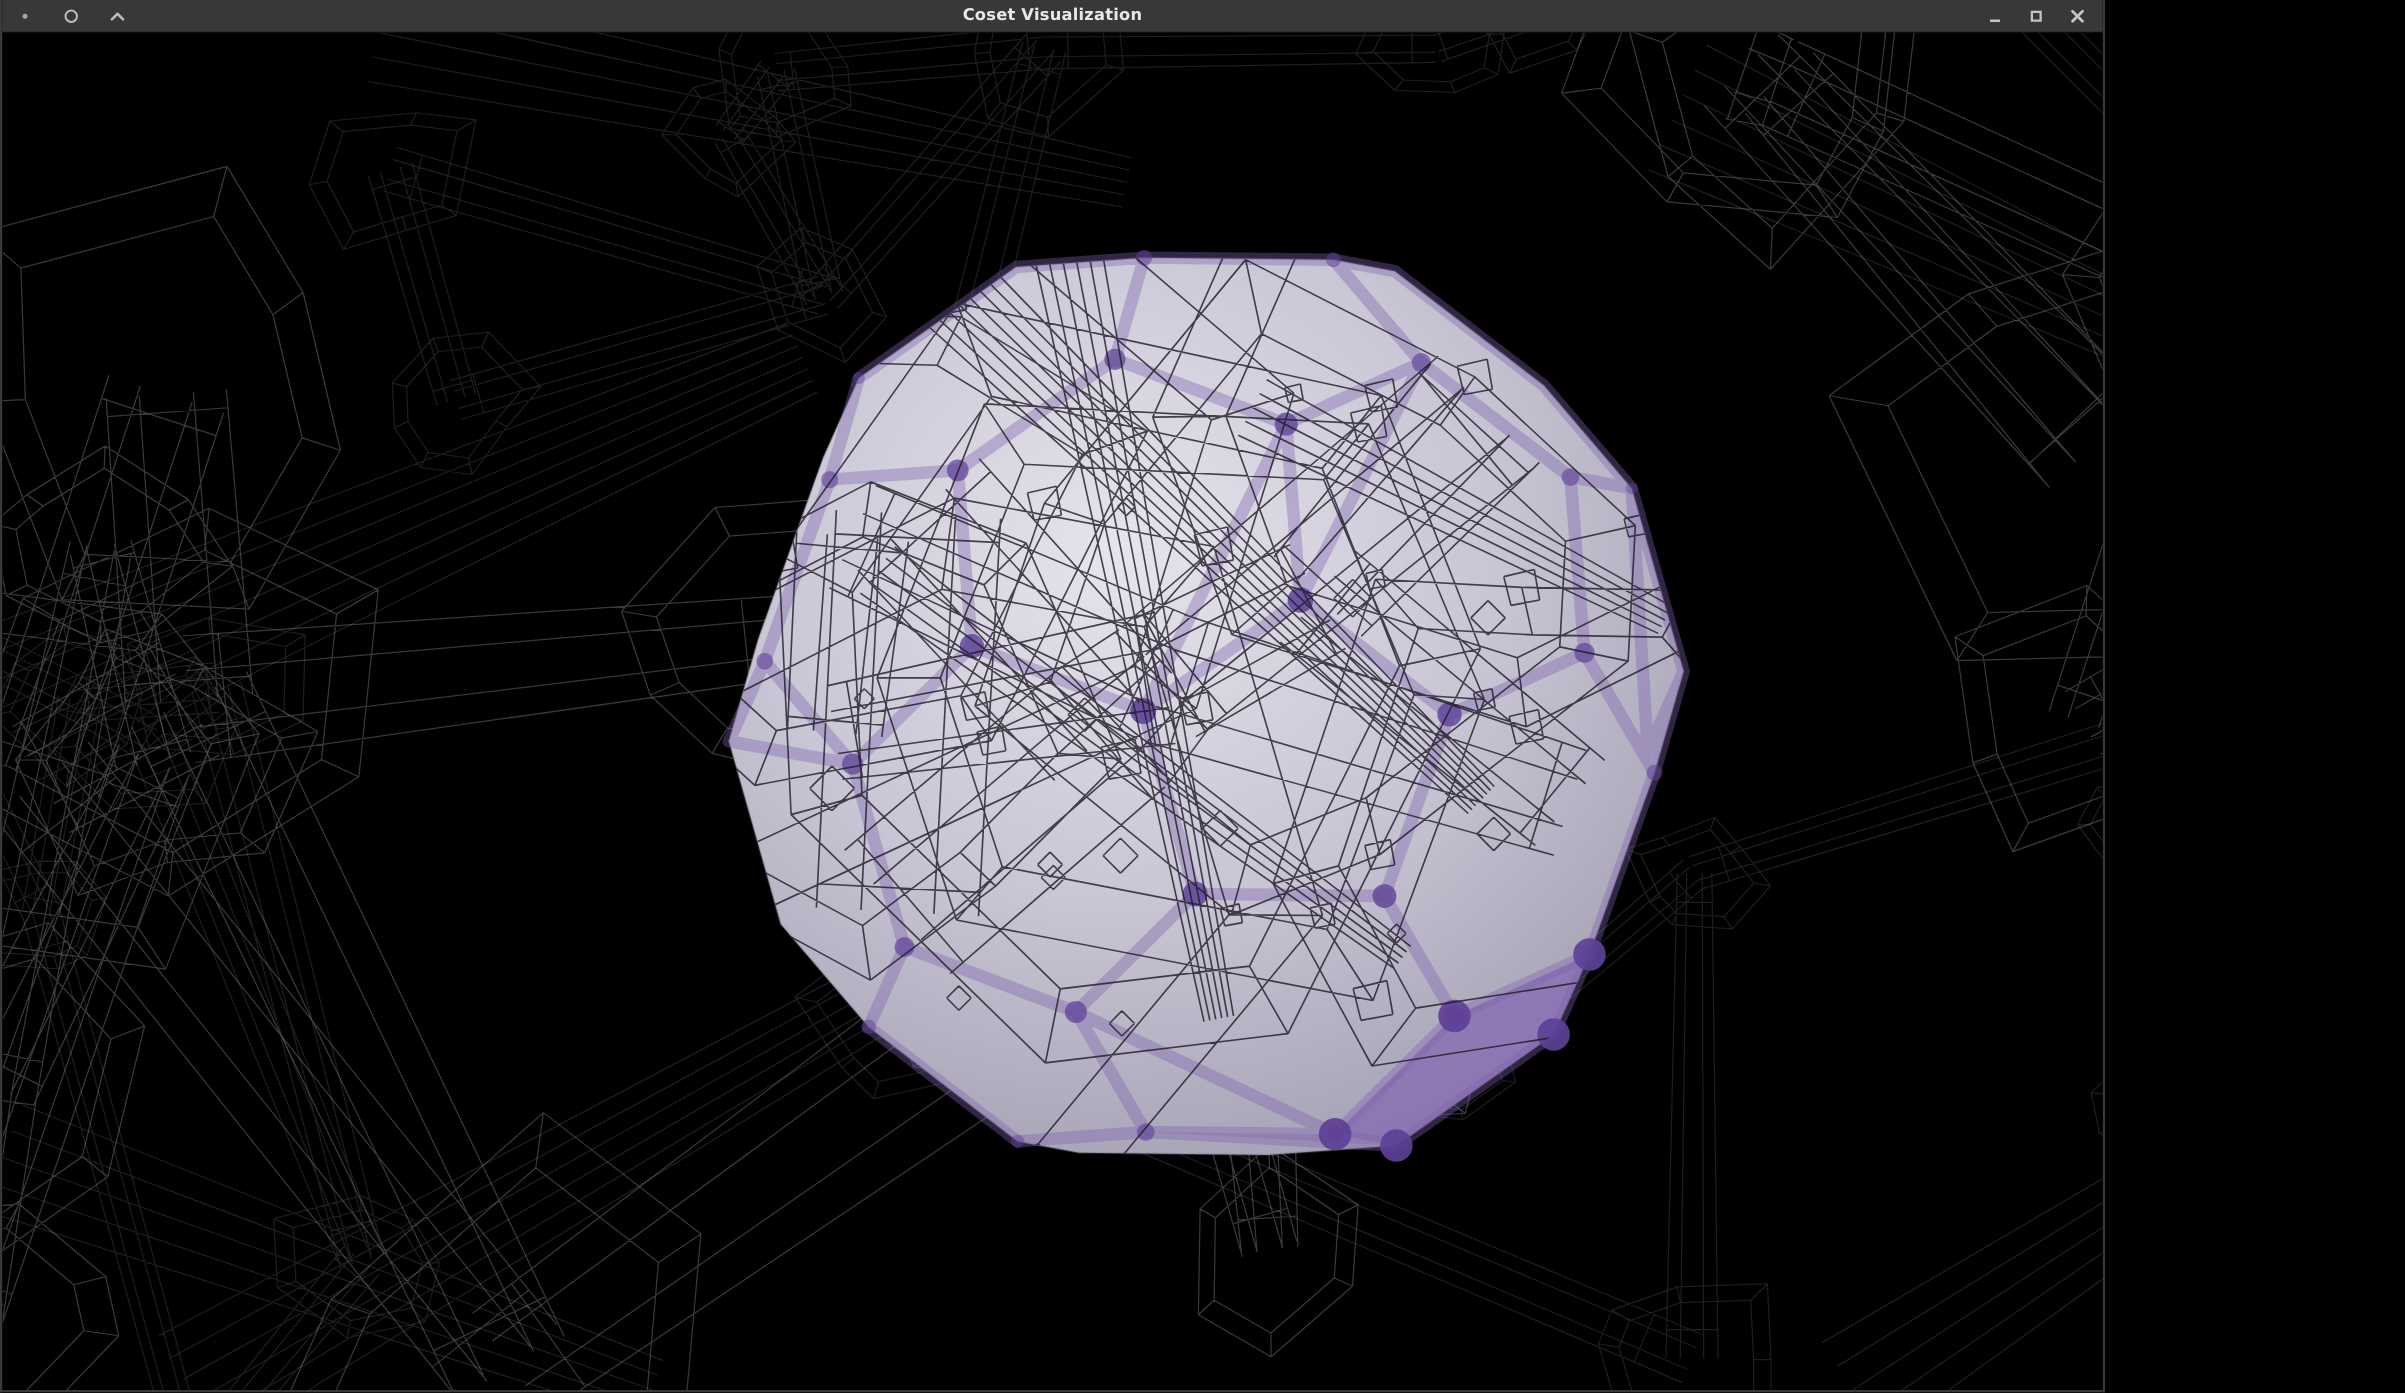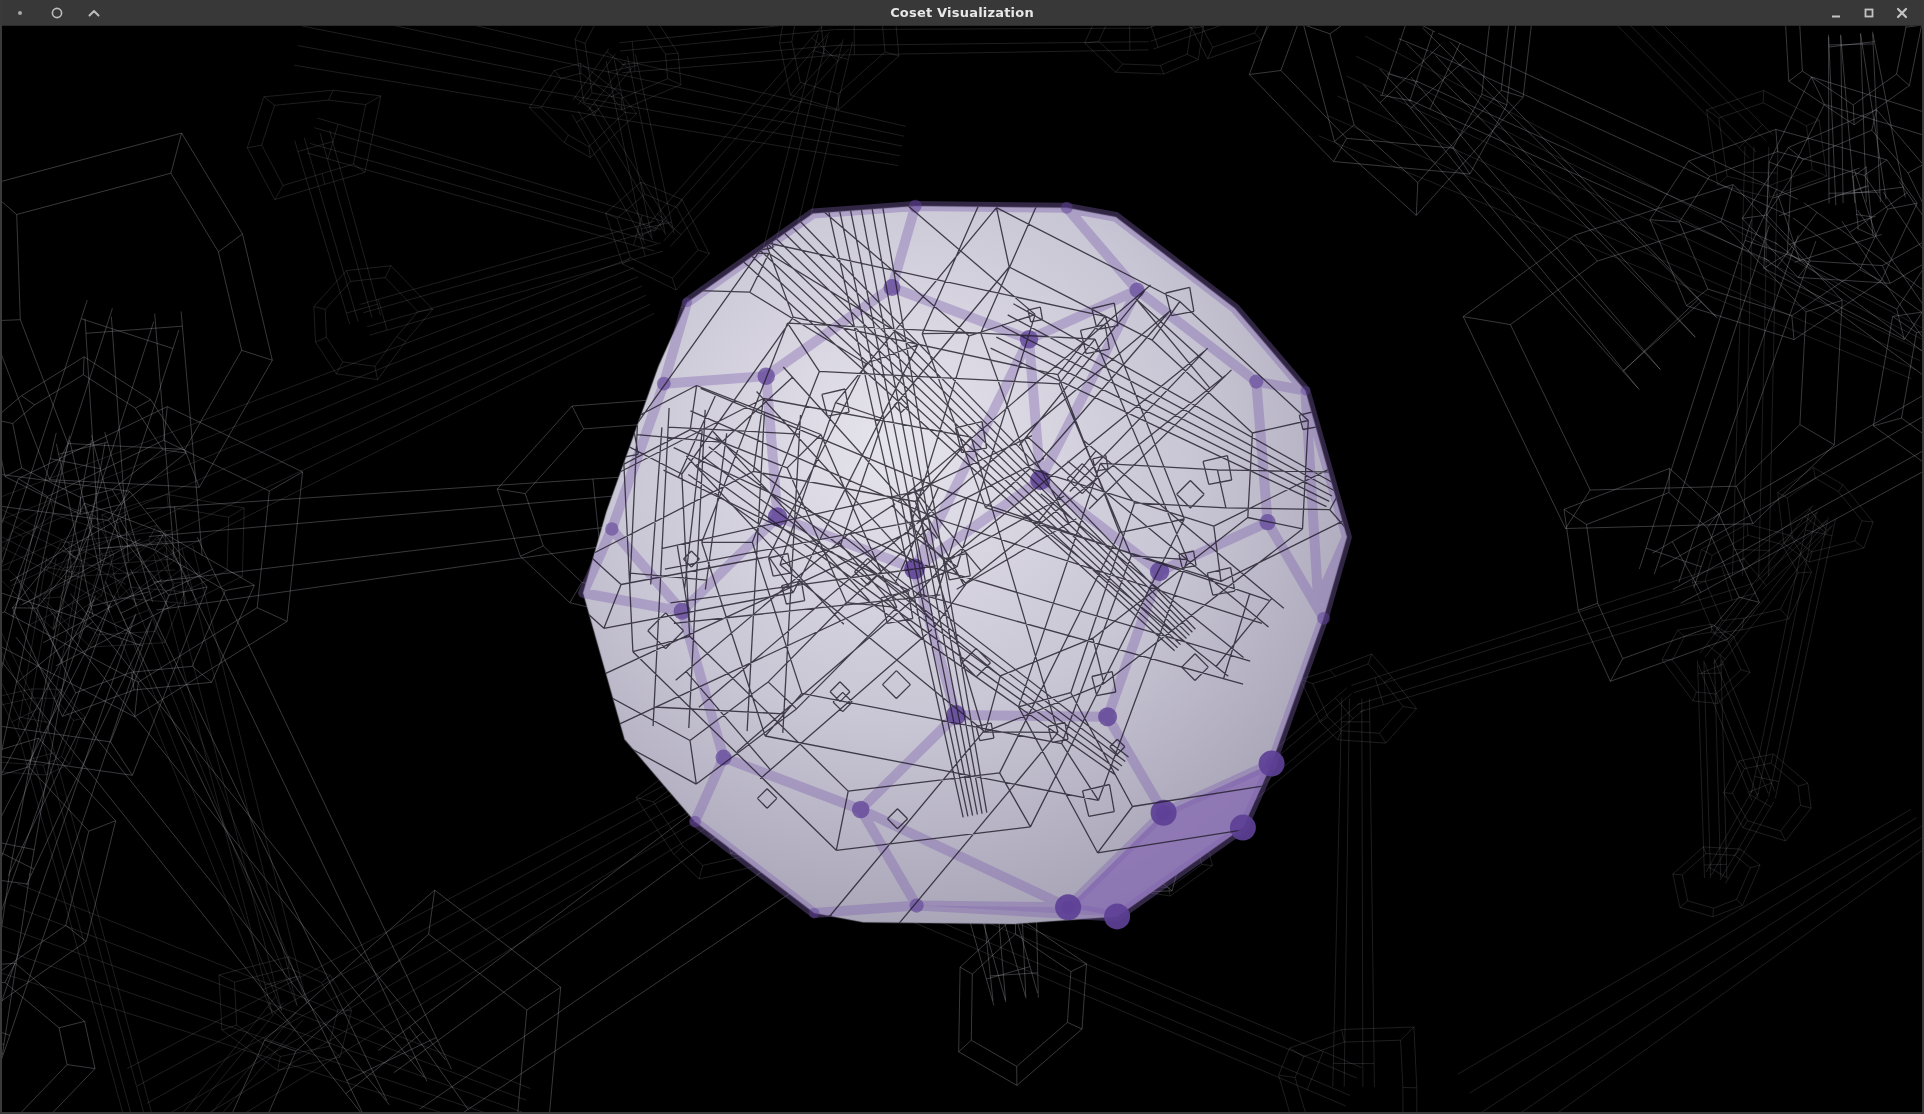--- a/index.html
+++ b/index.html
@@ -1,17 +1,17 @@
 <!DOCTYPE html>
 <html><head>
 <meta charset="utf-8">
 <style>
   html,body{margin:0;padding:0;background:#000;}
   body{width:1924px;height:1114px;overflow:hidden;font-family:"DejaVu Sans","Liberation Sans",sans-serif;}
-  .window{width:1924px;height:1114px;box-sizing:border-box;display:flex;flex-direction:column;
+  .window{width:1684px;height:1114px;box-sizing:border-box;display:flex;flex-direction:column;
           border-left:2px solid #3a3a3a;border-right:2px solid #3a3a3a;border-bottom:2px solid #3a3a3a;background:#000;}
   .titlebar{height:26px;min-height:26px;background:#383838;display:flex;align-items:center;position:relative;
             border-bottom:1px solid #2b2b2b;box-sizing:border-box;}
   .tb-left{display:flex;align-items:center;gap:21px;padding-left:10px;z-index:2;}
   .tb-right{margin-left:auto;display:flex;align-items:center;gap:17px;padding-right:12px;z-index:2;}
   .tb-btn{width:16px;height:16px;display:flex;align-items:center;justify-content:center;cursor:default;}
   .app-title{position:absolute;left:0;right:0;text-align:center;color:#e8e8e8;font-size:13px;font-weight:bold;
              letter-spacing:.2px;pointer-events:none;}
   .viewport{flex:1;position:relative;background:#000;overflow:hidden;}
   .viewport svg{display:block;}

